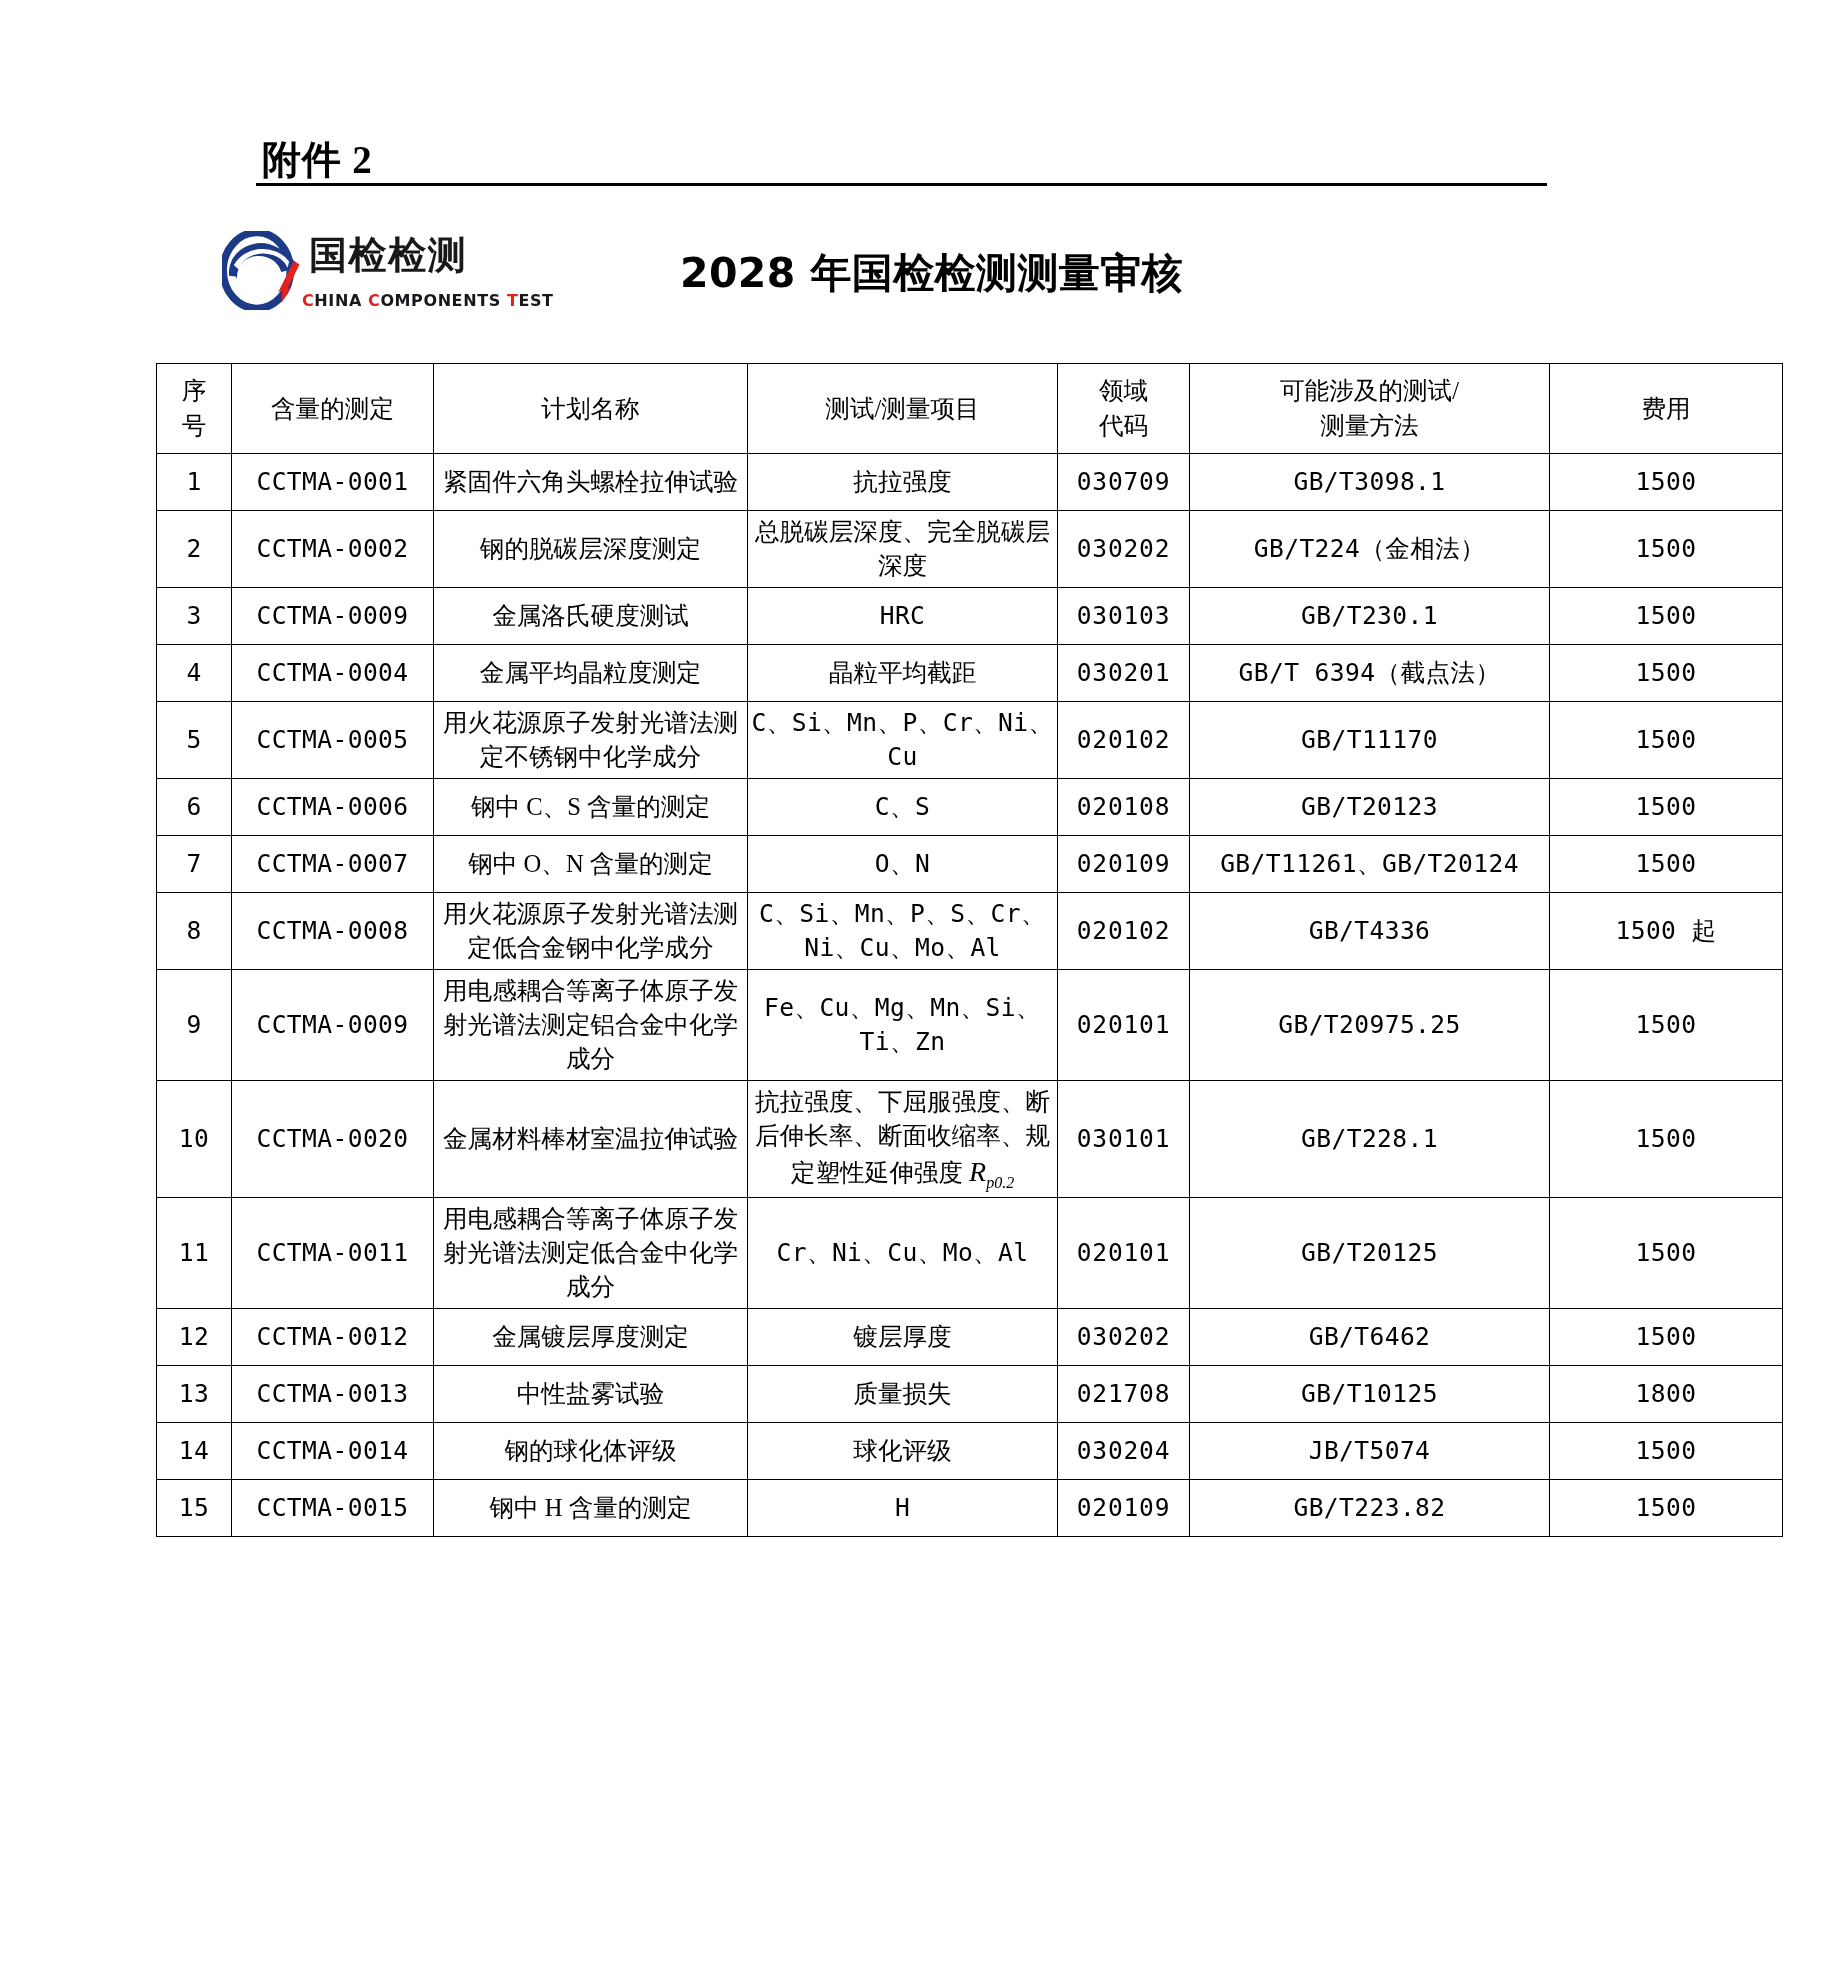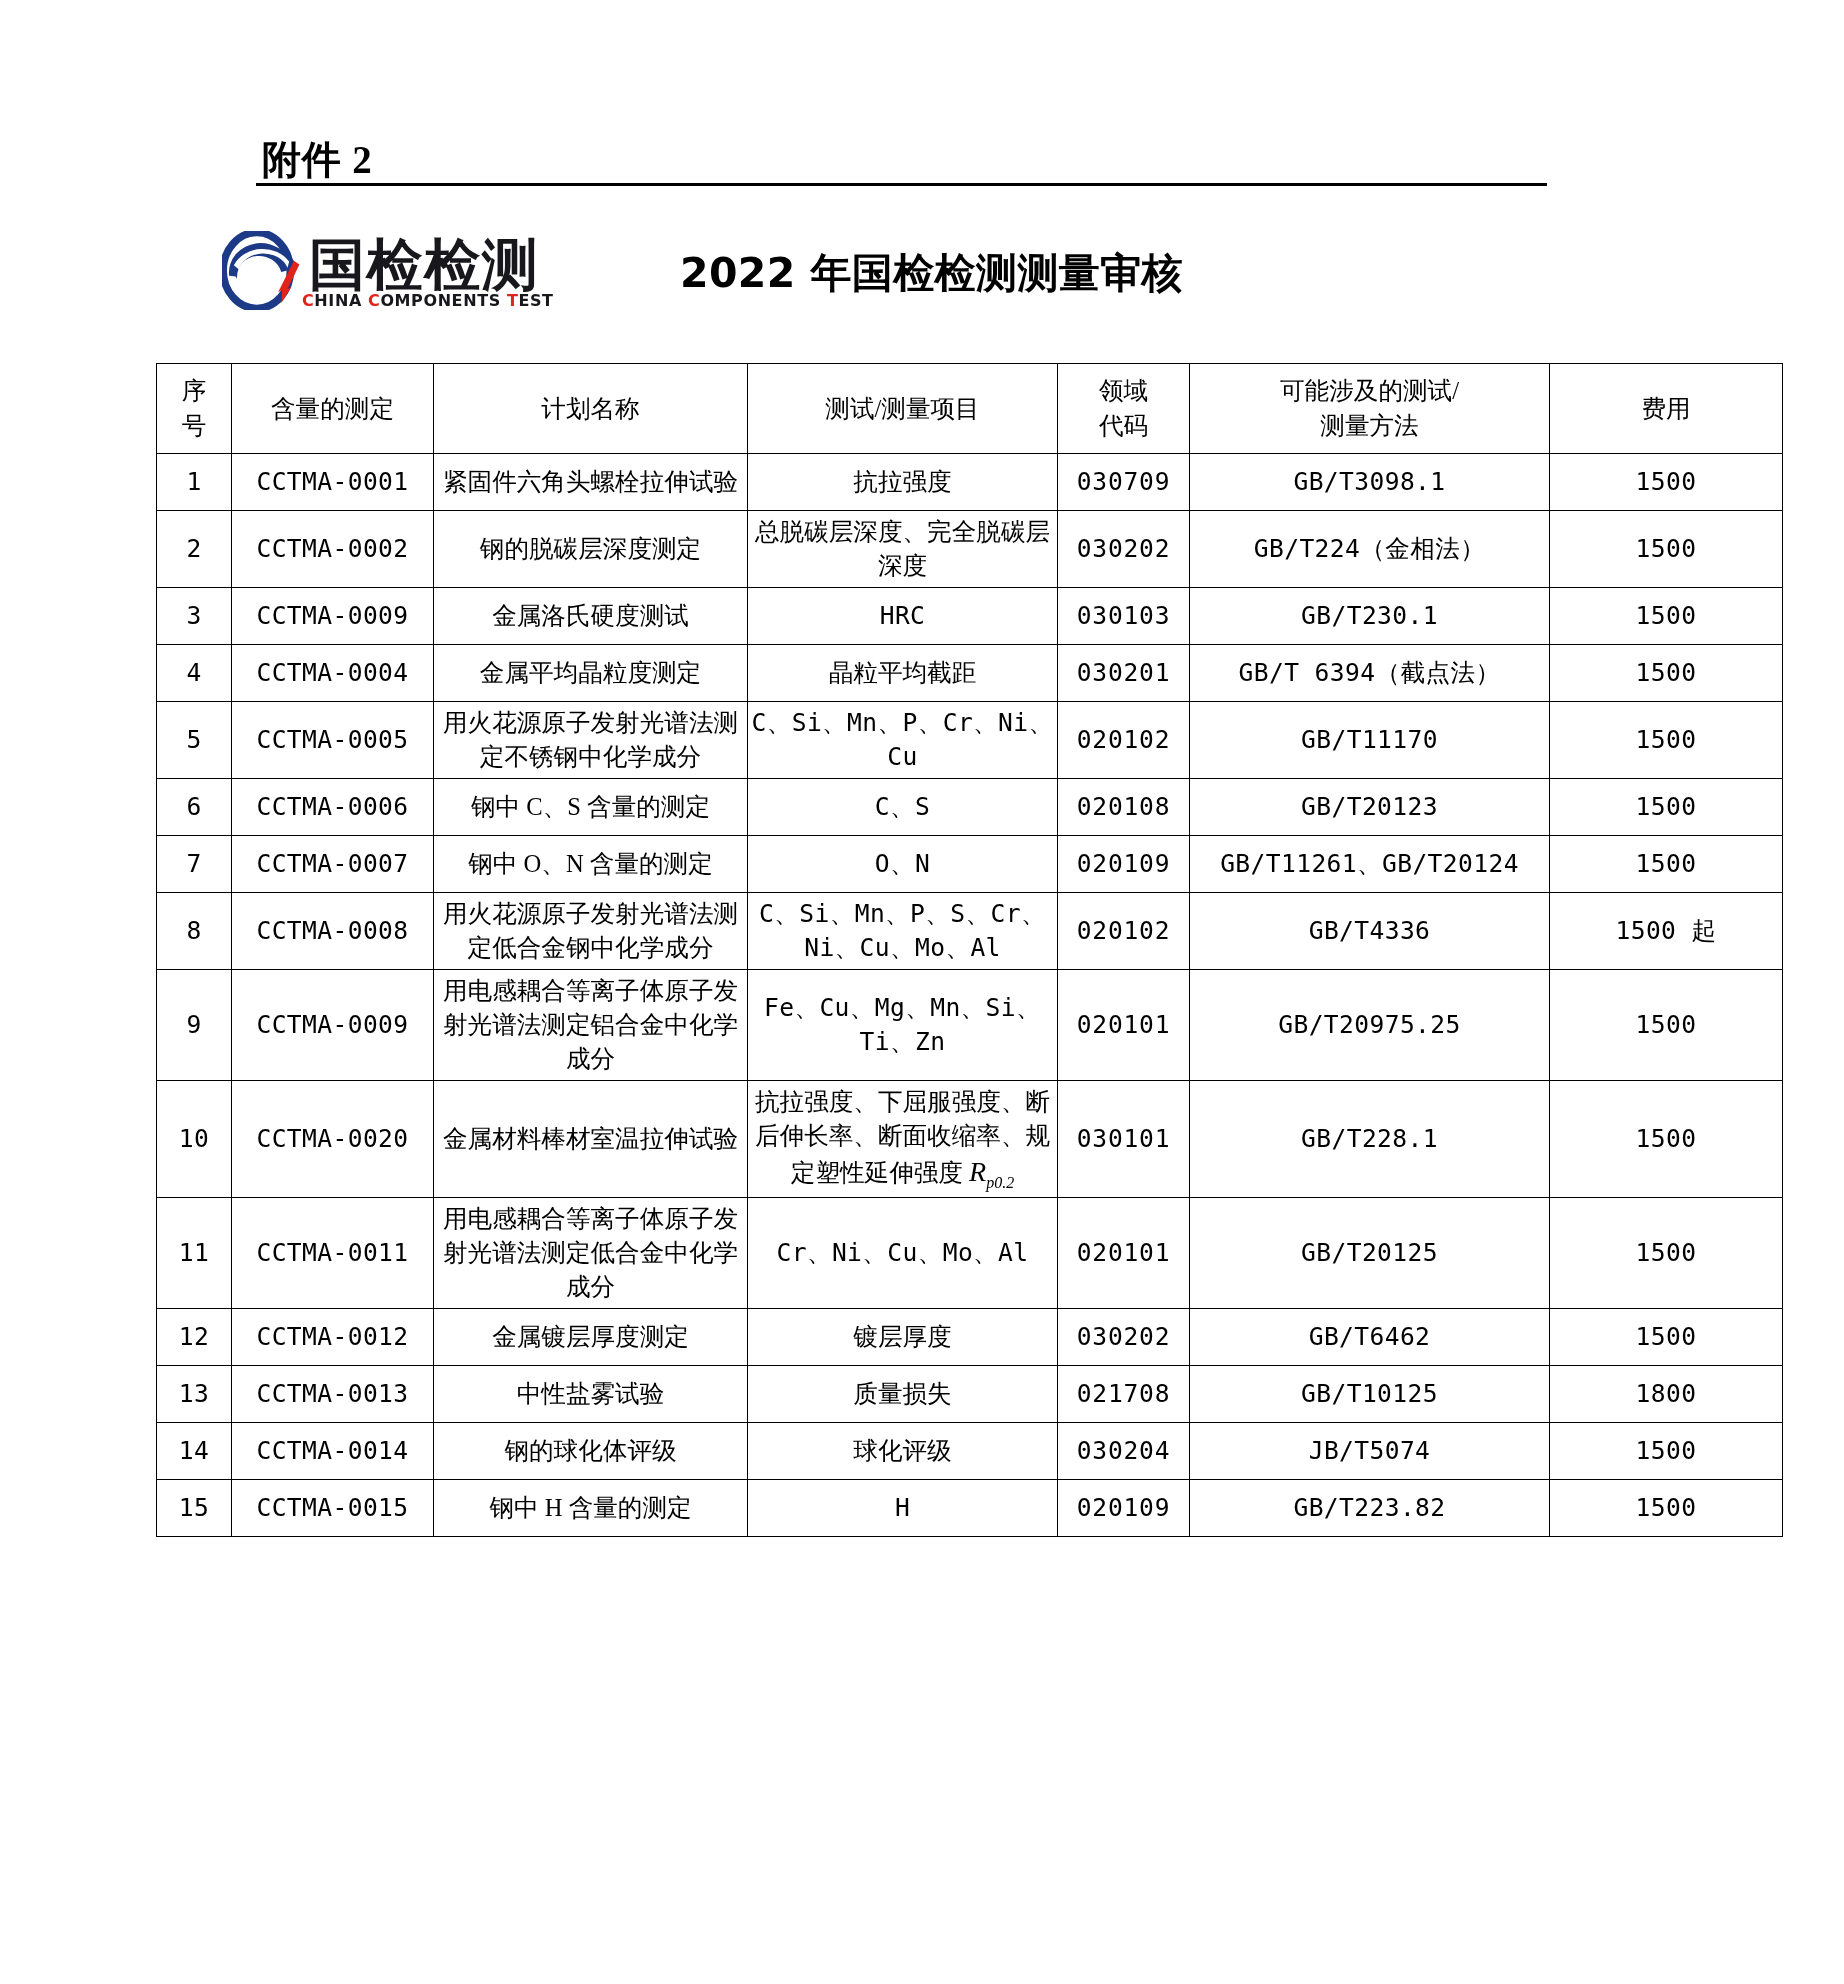--- a/index.html
+++ b/index.html
@@ -58,21 +58,21 @@
     top: 0px;
     width: 79px;
     height: 79px;
   }
   .logo-word {
     position: absolute;
     left: 87px;
     top: 4px;
     width: 246px;
     font-family: "DejaVu Sans", "Liberation Sans", sans-serif;
-    font-size: 56px;
+    font-size: 38px;
     font-weight: bold;
     letter-spacing: 1.6px;
     line-height: 1.08;
     color: #17171c;
     white-space: nowrap;
   }
   .logo-sub {
     position: absolute;
     left: 80px;
     top: 60px;
@@ -170,21 +170,21 @@
 
         <path d="M 30 86 A 80 70 0 0 1 170 76 L 166 92 A 66 58 0 0 0 42 96 Z" fill="#ffffff"></path>
 
         <path d="M 182 74 L 196 84 L 166 146 L 176 140 L 150 182 L 152 148 L 142 154 Z" fill="#e0231b"></path>
       </svg>
     </div>
     <div class="logo-word">国检检测</div>
     <div class="logo-sub"><span class="hl">C</span>HINA <span class="hl">C</span>OMPONENTS <span class="hl">T</span>EST</div>
   </div>
 
-  <div class="doc-title">2022 年国检检测测量审核</div>
+  <div class="doc-title">2028 年国检检测测量审核</div>
 
   <div class="table-wrap">
     <table class="plan">
       <colgroup>
         <col class="c0">
           <col class="c1">
           <col class="c2">
           <col class="c3">
           <col class="c4">
           <col class="c5">

